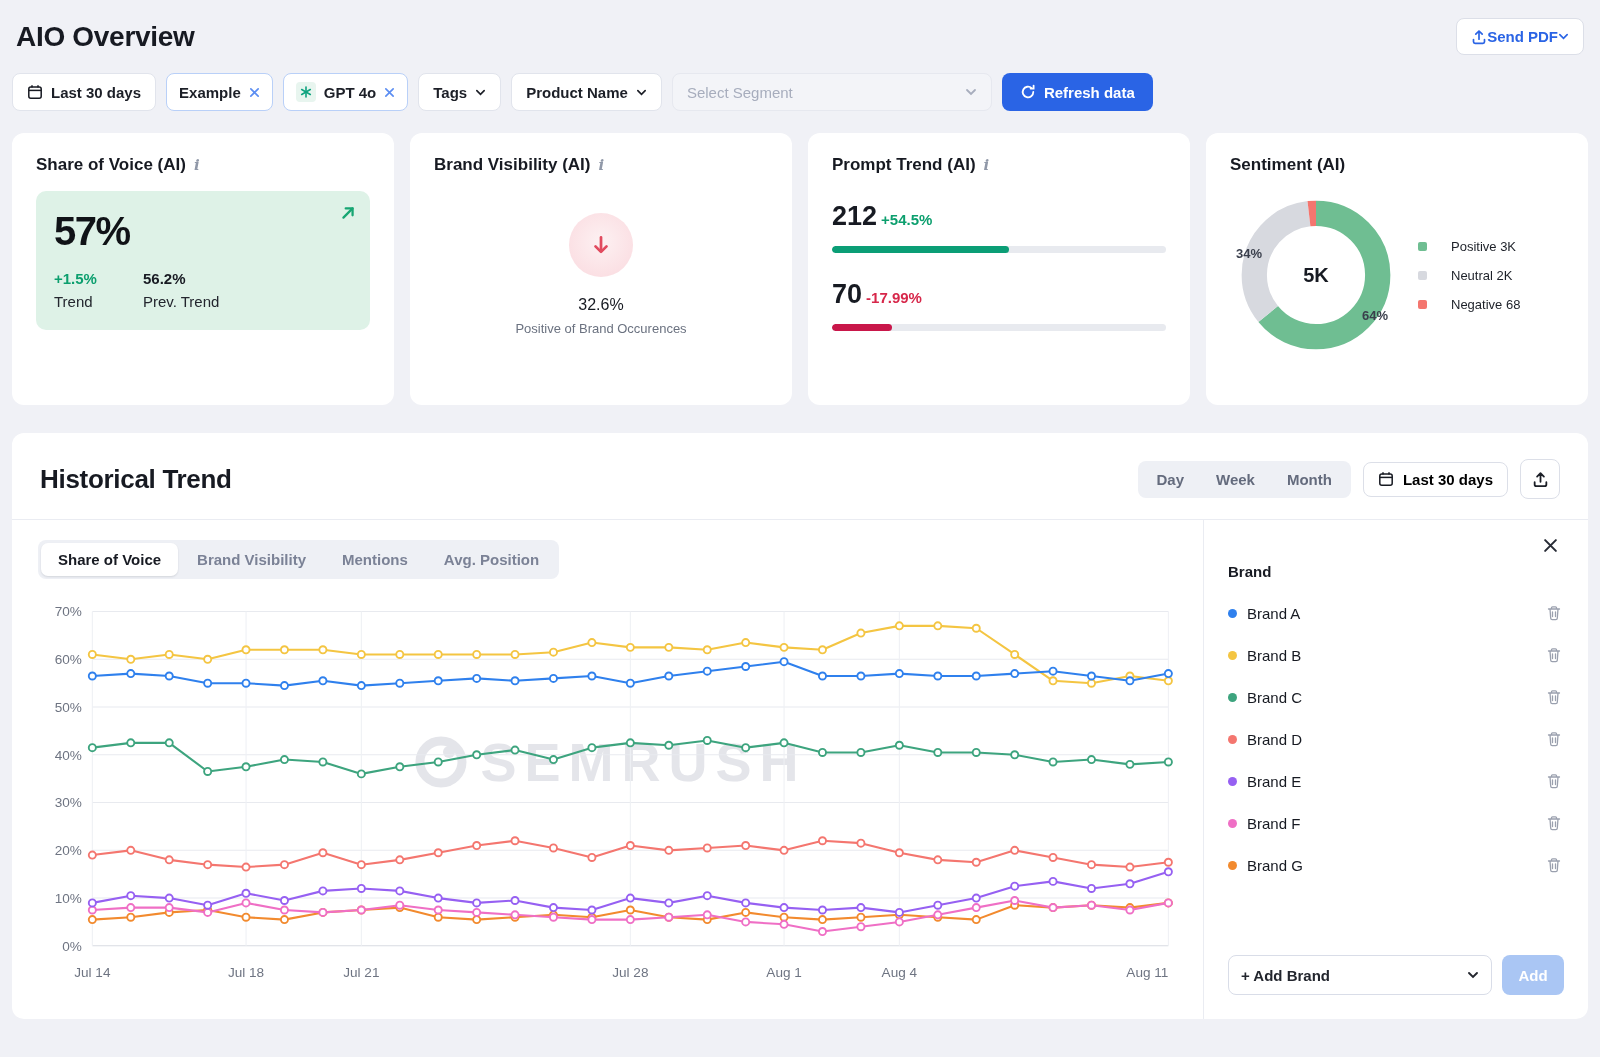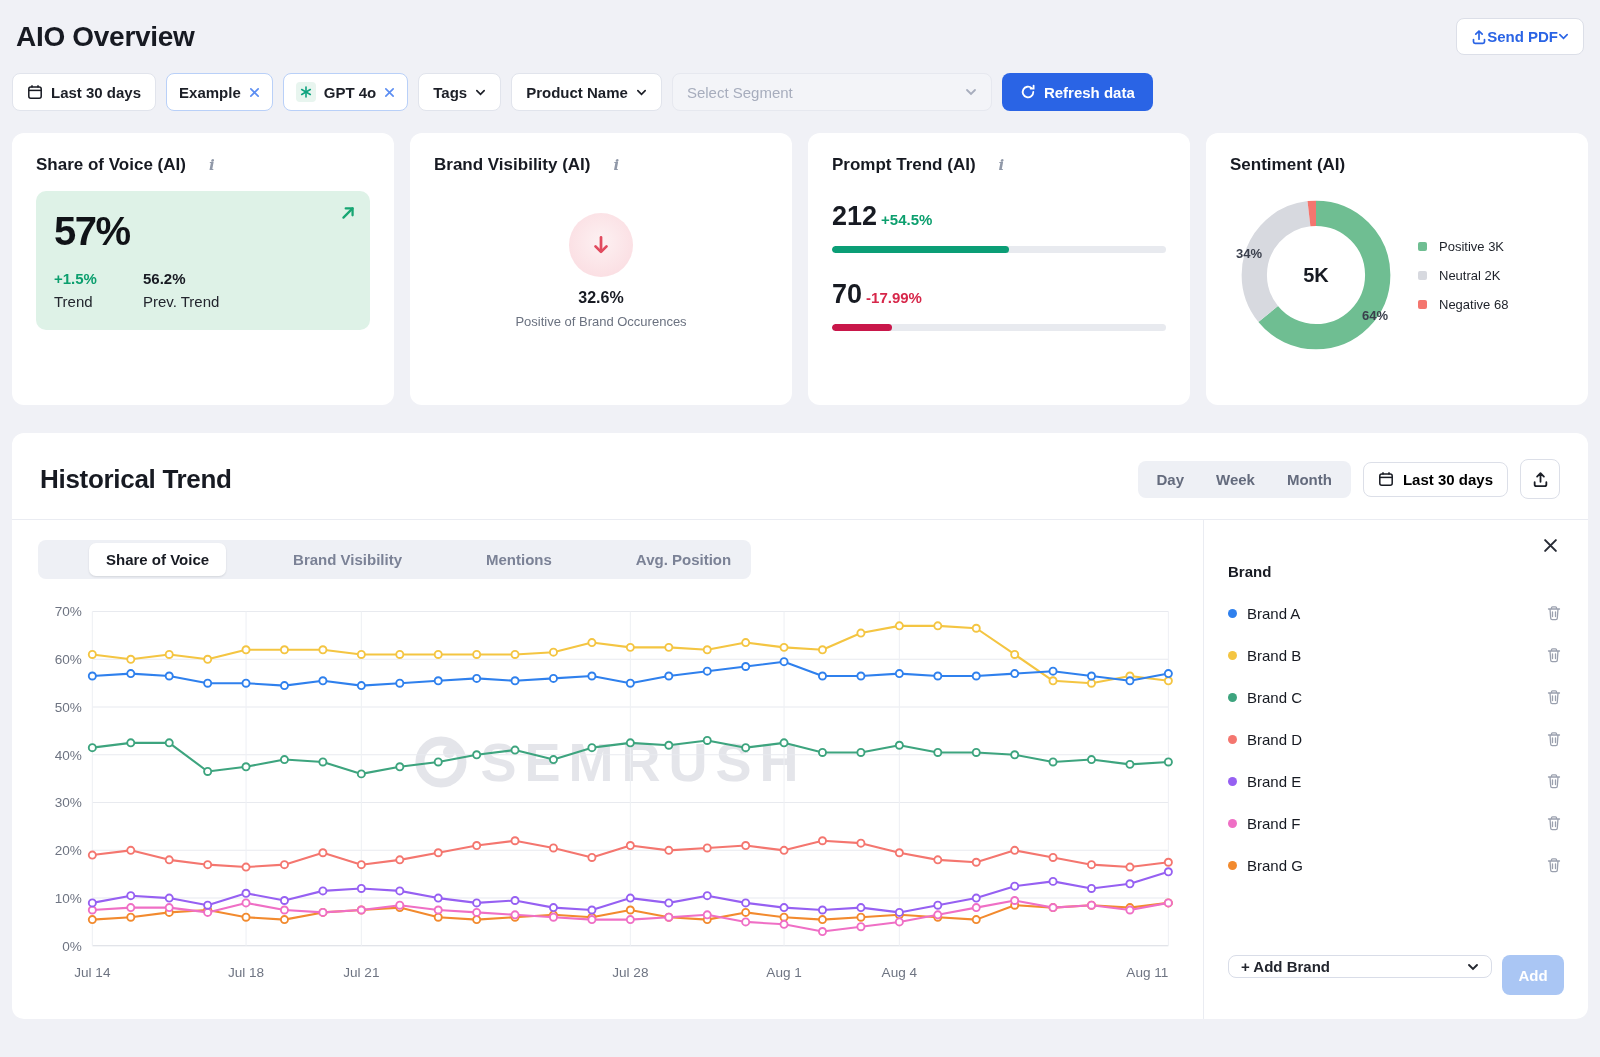--- a/index.html
+++ b/index.html
@@ -30,90 +30,90 @@
   .chipx { color:#5b8df2; display:flex; align-items:center; }
   .ai-tile { width:20px; height:20px; border-radius:4px; background:#e8f5ef; display:flex; align-items:center; justify-content:center; }
   .segment { width:320px; background:#f3f4f8; border:1px solid #e6e8ef; padding:0 14px; justify-content:space-between; color:#a7adbd; font-weight:500; }
   .refresh { background:#2a64e5; color:#fff; border:none; padding:0 18px; font-weight:700; }
   .chev { display:flex; align-items:center; color:#6b7280; }
   .segment .chev { color:#a7adbd; }
 
   
   .cards { display:grid; grid-template-columns:repeat(4,1fr); gap:16px; }
   .card { background:#fff; border-radius:12px; padding:22px 24px; min-height:272px; overflow:hidden; }
-  .ctitle { display:flex; align-items:center; gap:23px; font-size:17px; font-weight:800; }
+  .ctitle { display:flex; align-items:center; gap:8px; font-size:17px; font-weight:800; }
   .info { font-family:"DejaVu Serif", serif; font-style:italic; color:#9098a8; font-size:15px; font-weight:700; }
 
   .sov-box { margin-top:16px; background:#def2e7; border-radius:10px; padding:18px 18px 20px; position:relative; }
   .sov-arrow { position:absolute; top:14px; right:14px; display:flex; }
   .sov-val { font-size:40px; font-weight:800; letter-spacing:-1.5px; color:#101317; }
   .sov-row { display:flex; gap:46px; margin-top:16px; font-size:15px; }
   .sov-row .big { font-weight:700; margin-bottom:6px; }
   .green-txt { color:#0c9f6e; }
   .sov-row .lbl { color:#23262e; }
 
   .bv-body { display:flex; flex-direction:column; align-items:center; margin-top:38px; }
   .bv-circle { width:64px; height:64px; border-radius:50%;
     background:radial-gradient(circle at 50% 45%, #fdf1f2 0%, #fbe0e4 70%, #f8d7dc 100%);
     display:flex; align-items:center; justify-content:center; }
-  .bv-val { font-size:16px; font-weight:700; margin-top:12px; }
+  .bv-val { font-size:16px; font-weight:400; margin-top:19px; }
   .bv-cap { font-size:13px; color:#6b7280; margin-top:7px; }
 
   .pt-row { display:flex; align-items:baseline; gap:4px; margin-top:26px; }
   .pt-val { font-size:27px; font-weight:800; }
   .pt-delta { font-size:15px; font-weight:700; }
   .pt-delta.up { color:#0c9f6e; }
   .pt-delta.down { color:#d7274a; }
   .pt-track { height:7px; border-radius:4px; background:#e8eaef; margin:14px 0 10px; overflow:hidden; }
   .pt-fill { height:100%; border-radius:4px; }
 
   .sent-body { display:flex; align-items:center; gap:16px; margin-top:14px; }
   .donut-wrap { position:relative; width:172px; height:172px; flex:0 0 auto; }
   .donut-wrap svg { width:172px; height:172px; }
   .donut-center { position:absolute; inset:0; display:flex; align-items:center; justify-content:center;
     font-size:20px; font-weight:800; pointer-events:none; }
   .dlbl { position:absolute; font-size:13px; font-weight:600; color:#3a3f4c; }
   .dlbl-neutral { left:6px; top:57px; }
   .dlbl-pos { right:14px; bottom:38px; }
   .sent-legend { display:flex; flex-direction:column; gap:14px; min-width:0; }
-  .sent-legend-item { display:flex; align-items:center; gap:12px; font-size:13px; color:#1d2129; white-space:nowrap; }
+  .sent-legend-item { display:flex; align-items:center; gap:24px; font-size:13px; color:#1d2129; white-space:nowrap; }
   .sent-legend-item .dot { width:9px; height:9px; border-radius:2px; flex:0 0 auto; }
 
   
   .trend-card { background:#fff; border-radius:12px; margin:28px 0 12px; }
   .thead { display:flex; justify-content:space-between; align-items:center; padding:26px 28px 20px; }
   .thead h2 { font-size:26px; font-weight:800; letter-spacing:-.3px; }
   .tcontrols { display:flex; align-items:center; gap:12px; }
   .segmented { display:flex; background:#eef0f5; border-radius:8px; padding:3px; }
   .seg-item { padding:7px 16px; font-size:15px; font-weight:600; color:#646b7d; border-radius:6px; cursor:pointer; }
   .range-btn { display:flex; align-items:center; gap:9px; background:#fff; border:1px solid #dcdfe8; border-radius:8px;
     padding:8px 14px; font-size:15px; font-weight:600; cursor:pointer; }
   .export-btn { width:40px; height:40px; background:#fff; border:1px solid #dcdfe8; border-radius:8px;
     display:flex; align-items:center; justify-content:center; cursor:pointer; color:#1c1f27; }
   .tbody { display:flex; border-top:1px solid #eaecf2; min-height:500px; }
   .chart-col { flex:1; padding:20px 20px 16px 26px; position:relative; min-width:0; }
   .tabs { display:inline-flex; background:#eef0f5; border-radius:8px; padding:3px; gap:2px; }
-  .tab { padding:8px 17px; font-size:15px; font-weight:700; color:#7b8296; border-radius:7px; cursor:pointer; white-space:nowrap;margin-left:48px; }
+  .tab { padding:8px 17px; font-size:15px; font-weight:700; color:#7b8296; border-radius:7px; cursor:pointer; white-space:nowrap; }
   .tab.active { background:#fff; color:#171a22; box-shadow:0 1px 2px rgba(20,25,40,.12); }
   .chart-wrap { position:relative; margin-top:20px; }
   .chart-wrap svg { position:relative; z-index:1; width:100%; height:auto; display:block; }
   svg text { font-family:"Liberation Sans", sans-serif; }
   .watermark { position:absolute; z-index:0; top:42%; left:50%; transform:translate(-50%,-50%);
     display:flex; align-items:center; gap:14px; pointer-events:none; }
   .watermark .wm-text { font-size:54px; font-weight:800; letter-spacing:8px; color:#e4e5ea; }
 
   .brand-panel { width:385px; border-left:1px solid #eaecf2; padding:12px 24px 24px; display:flex; flex-direction:column; }
   .bp-close { align-self:flex-end; background:none; border:none; cursor:pointer; padding:6px; color:#272b35; display:flex; }
   .bp-title { font-size:15px; font-weight:700; margin:4px 0 12px; }
   .brand-row { display:flex; align-items:center; gap:10px; padding:11px 0; }
   .bdot { width:9px; height:9px; border-radius:50%; flex:0 0 auto; }
   .bname { font-size:15px; color:#171a22; }
   .trash { margin-left:auto; background:none; border:none; cursor:pointer; display:flex; color:#9aa0ae; padding:2px; }
   .bp-bottom { margin-top:auto; display:flex; gap:10px; padding-top:18px; }
-  .add-select { flex:1; height:23px; background:#fff; border:1px solid #d9dde8; border-radius:8px;
+  .add-select { flex:1; height:40px; background:#fff; border:1px solid #d9dde8; border-radius:8px;
     display:flex; align-items:center; justify-content:space-between; padding:0 12px; font-size:15px; font-weight:600;
     color:#23262e; cursor:pointer; }
   .add-btn { width:62px; height:40px; background:#aac6f4; border:none; border-radius:8px; color:#fff;
     font-size:15px; font-weight:700; cursor:pointer; }
 </style>
 </head>
 <body>
 
 <div class="page">
 

